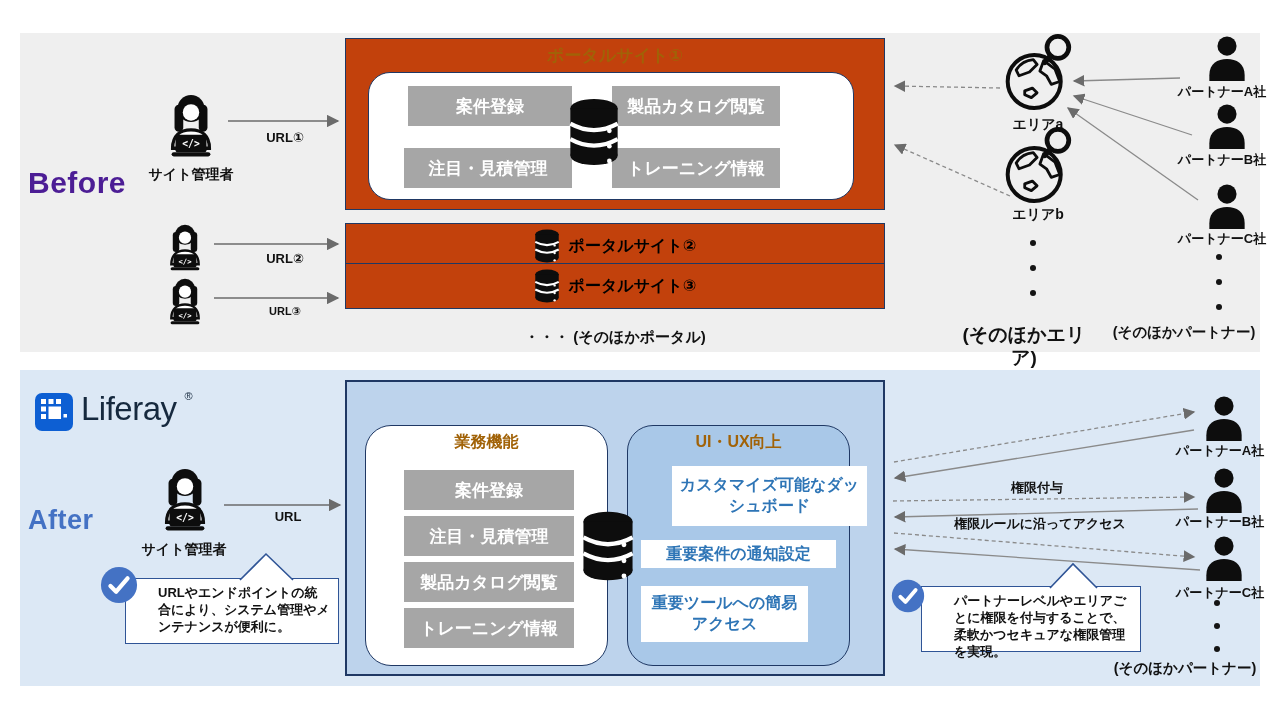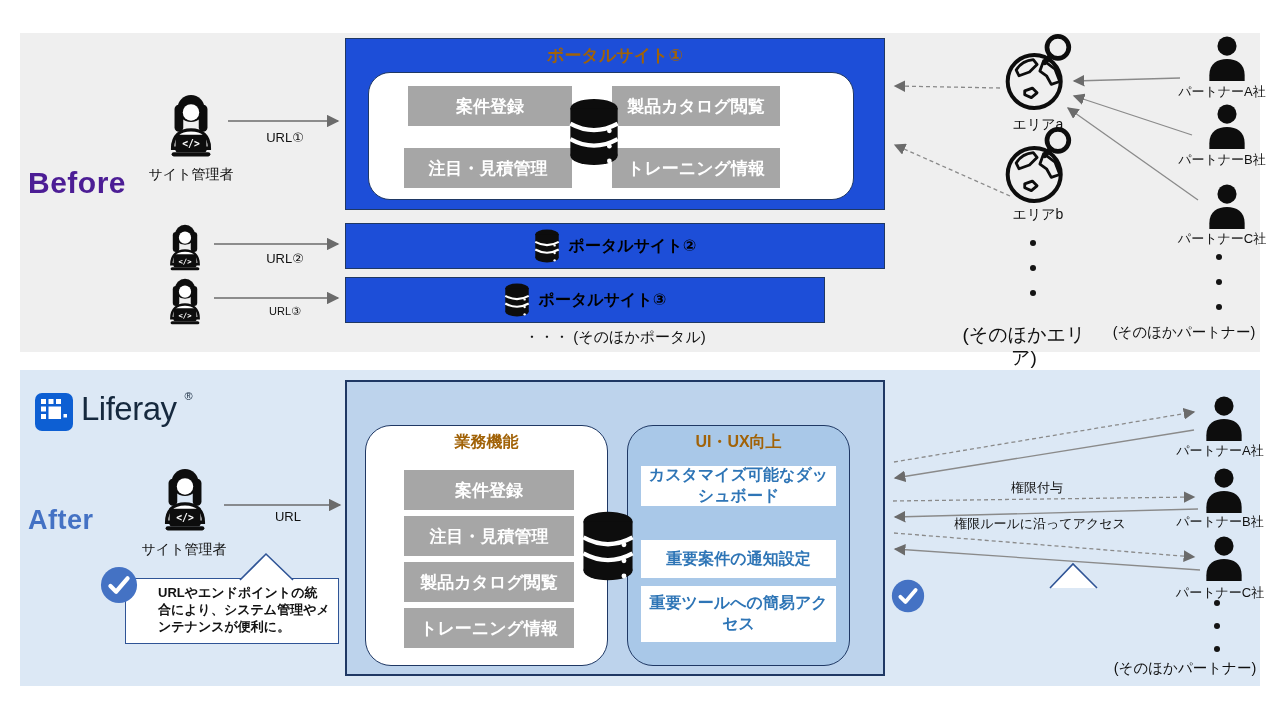--- a/index.html
+++ b/index.html
@@ -1,22 +1,22 @@
 <!DOCTYPE html>
 <html><head>
 <meta charset="utf-8">
 <style>
   html,body{margin:0;padding:0;background:#fff;}
   body{font-family:"Liberation Sans","DejaVu Sans",sans-serif;}
   .canvas{position:relative;width:1280px;height:720px;overflow:hidden;background:#fff;}
   .abs{position:absolute;}
   .bg{position:absolute;}
-  .lbl{position:absolute;font-weight:normal;text-align:center;color:#111;line-height:1.2;}
+  .lbl{position:absolute;font-weight:bold;text-align:center;color:#111;line-height:1.2;}
   .big-label{position:absolute;font-weight:800;letter-spacing:.5px;}
-  .pbox{position:absolute;background:#1d4ed8;border:1.6px solid #1f3864;box-sizing:border-box;}
+  .pbox{position:absolute;background:#c2410c;border:1.6px solid #1f3864;box-sizing:border-box;}
   .rinner{position:absolute;background:#fff;border:1.6px solid #1f3864;border-radius:22px;box-sizing:border-box;}
   .gbtn{position:absolute;background:#a6a6a6;color:#fff;font-weight:bold;font-size:17px;display:flex;align-items:center;justify-content:center;white-space:nowrap;}
   .wbtn{position:absolute;background:#fff;color:#2e75b6;font-weight:bold;font-size:16px;display:flex;align-items:center;justify-content:center;text-align:center;line-height:1.3;padding:2px 6px;box-sizing:border-box;}
   .boxtitle{position:absolute;font-weight:bold;text-align:center;color:#a16207;}
   .rowbox{display:flex;align-items:center;justify-content:center;gap:9px;}
   .vdots{position:absolute;display:flex;flex-direction:column;gap:19px;}
   .vdots i{width:6px;height:6px;border-radius:50%;background:#141414;}
   .callout{position:absolute;background:#fff;border:1.6px solid #2f5496;box-sizing:border-box;font-weight:bold;font-size:13px;line-height:1.32;color:#111;padding:5px 8px 5px 32px;}
   .caption{position:absolute;left:0;top:690px;width:1280px;text-align:center;font-size:15px;color:#404040;}
   svg.icon{position:absolute;}
@@ -98,21 +98,21 @@
   <svg class="icon" style="left:568px;top:92px" width="52" height="80">
       <use href="#i-db"></use>
     </svg>
 
   <div class="pbox rowbox" style="left:345px;top:223px;width:540px;height:46px;">
     <svg width="26" height="34">
         <use href="#i-db"></use>
       </svg>
     <span style="font-weight:bold;font-size:16px;">ポータルサイト②</span>
   </div>
-  <div class="pbox rowbox" style="left:345px;top:277px;width:480px;height:46px;">
+  <div class="pbox rowbox" style="left:345px;top:263px;width:540px;height:46px;">
     <svg width="26" height="34">
         <use href="#i-db"></use>
       </svg>
     <span style="font-weight:bold;font-size:16px;">ポータルサイト③</span>
   </div>
   <div class="lbl" style="left:345px;top:328px;width:540px;font-size:15px;">・・・ (そのほかポータル)</div>
 
   <svg class="icon" style="left:162px;top:221px" width="46" height="52">
       <use href="#i-admin"></use>
     </svg>
@@ -178,23 +178,23 @@
 
   <div class="rinner" style="left:365px;top:425px;width:243px;height:241px;border-radius:26px;"></div>
   <div class="boxtitle" style="left:365px;top:432px;width:243px;font-size:16px;">業務機能</div>
   <div class="gbtn" style="left:404px;top:470px;width:170px;height:40px;">案件登録</div>
   <div class="gbtn" style="left:404px;top:516px;width:170px;height:40px;">注目・見積管理</div>
   <div class="gbtn" style="left:404px;top:562px;width:170px;height:40px;">製品カタログ閲覧</div>
   <div class="gbtn" style="left:404px;top:608px;width:170px;height:40px;">トレーニング情報</div>
 
   <div class="rinner" style="left:627px;top:425px;width:223px;height:241px;border-radius:26px;background:#a9c8e8;"></div>
   <div class="boxtitle" style="left:627px;top:432px;width:223px;font-size:16px;">UI・UX向上</div>
-  <div class="wbtn" style="left:641px;top:466px;width:195px;height:40px;">カスタマイズ可能なダッシュボード</div>
-  <div class="wbtn" style="left:641px;top:540px;width:195px;height:38px;">重要案件の通知設定</div>
-  <div class="wbtn" style="left:641px;top:586px;width:195px;height:56px;">重要ツールへの簡易アクセス</div>
+  <div class="wbtn" style="left:672px;top:466px;width:195px;height:60px;">カスタマイズ可能なダッシュボード</div>
+  <div class="wbtn" style="left:641px;top:540px;width:195px;height:28px;">重要案件の通知設定</div>
+  <div class="wbtn" style="left:641px;top:586px;width:167px;height:56px;">重要ツールへの簡易アクセス</div>
 
   <svg class="icon" style="left:581px;top:494px;z-index:4;" width="54" height="104">
       <use href="#i-db"></use>
     </svg>
 
   <svg class="icon" style="left:1203px;top:396px" width="42" height="46">
       <use href="#i-partner"></use>
     </svg>
   <div class="lbl" style="left:1164px;top:443px;width:112px;font-size:13px;">パートナーA社</div>
   <svg class="icon" style="left:1203px;top:468px" width="42" height="46">
@@ -215,20 +215,23 @@
   <div class="lbl" style="left:990px;top:480px;width:94px;font-size:13px;">権限付与</div>
   <div class="lbl" style="left:938px;top:516px;width:204px;font-size:13px;">権限ルールに沿ってアクセス</div>
 
   <div class="callout" style="left:125px;top:578px;width:214px;height:66px;">
     <span>URLやエンドポイントの統合により、システム管理やメンテナンスが便利に。</span>
   </div>
   <svg class="icon" style="left:100px;top:566px;z-index:5;" width="38" height="38">
       <use href="#i-check"></use>
     </svg>
 
+  <div class="callout" style="left:921px;top:586px;width:220px;height:66px;">
+    <span>パートナーレベルやエリアごとに権限を付与することで、柔軟かつセキュアな権限管理を実現。</span>
+  </div>
   <svg class="icon" style="left:891px;top:579px;z-index:5;" width="34" height="34">
       <use href="#i-check"></use>
     </svg>
 
 
   <svg width="1280" height="720" style="position:absolute;left:0;top:0;pointer-events:none;z-index:3;">
     <defs>
       <marker id="ah" markerWidth="10" markerHeight="9" refX="8" refY="4.5" orient="auto">
         <path d="M0,0 L9,4.5 L0,9 Z" fill="#6b6b6b"></path>
       </marker>

